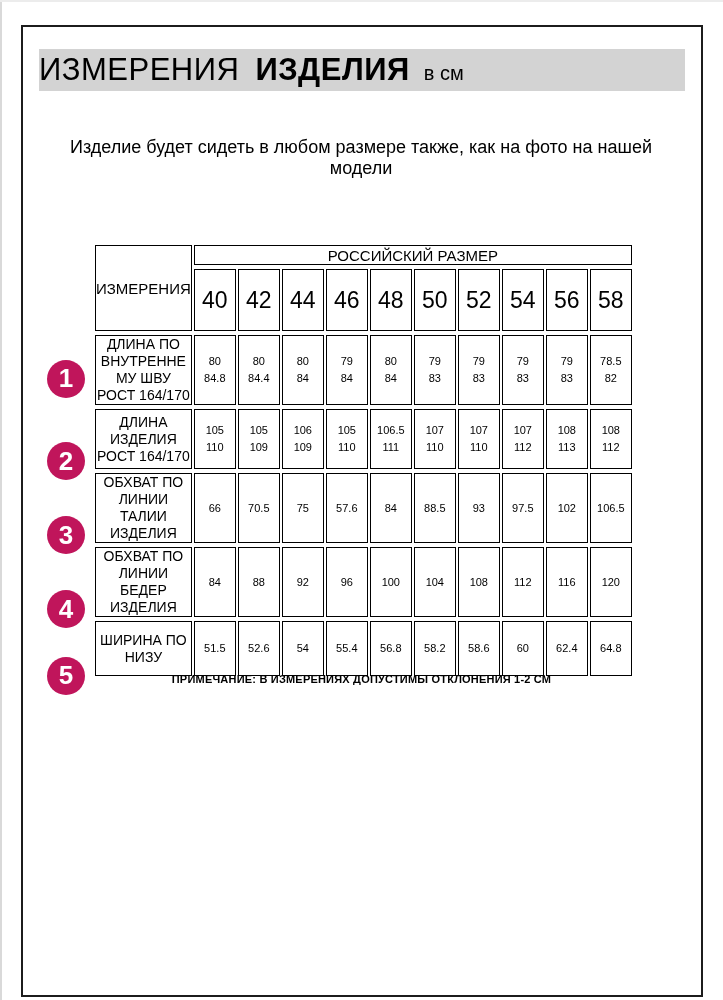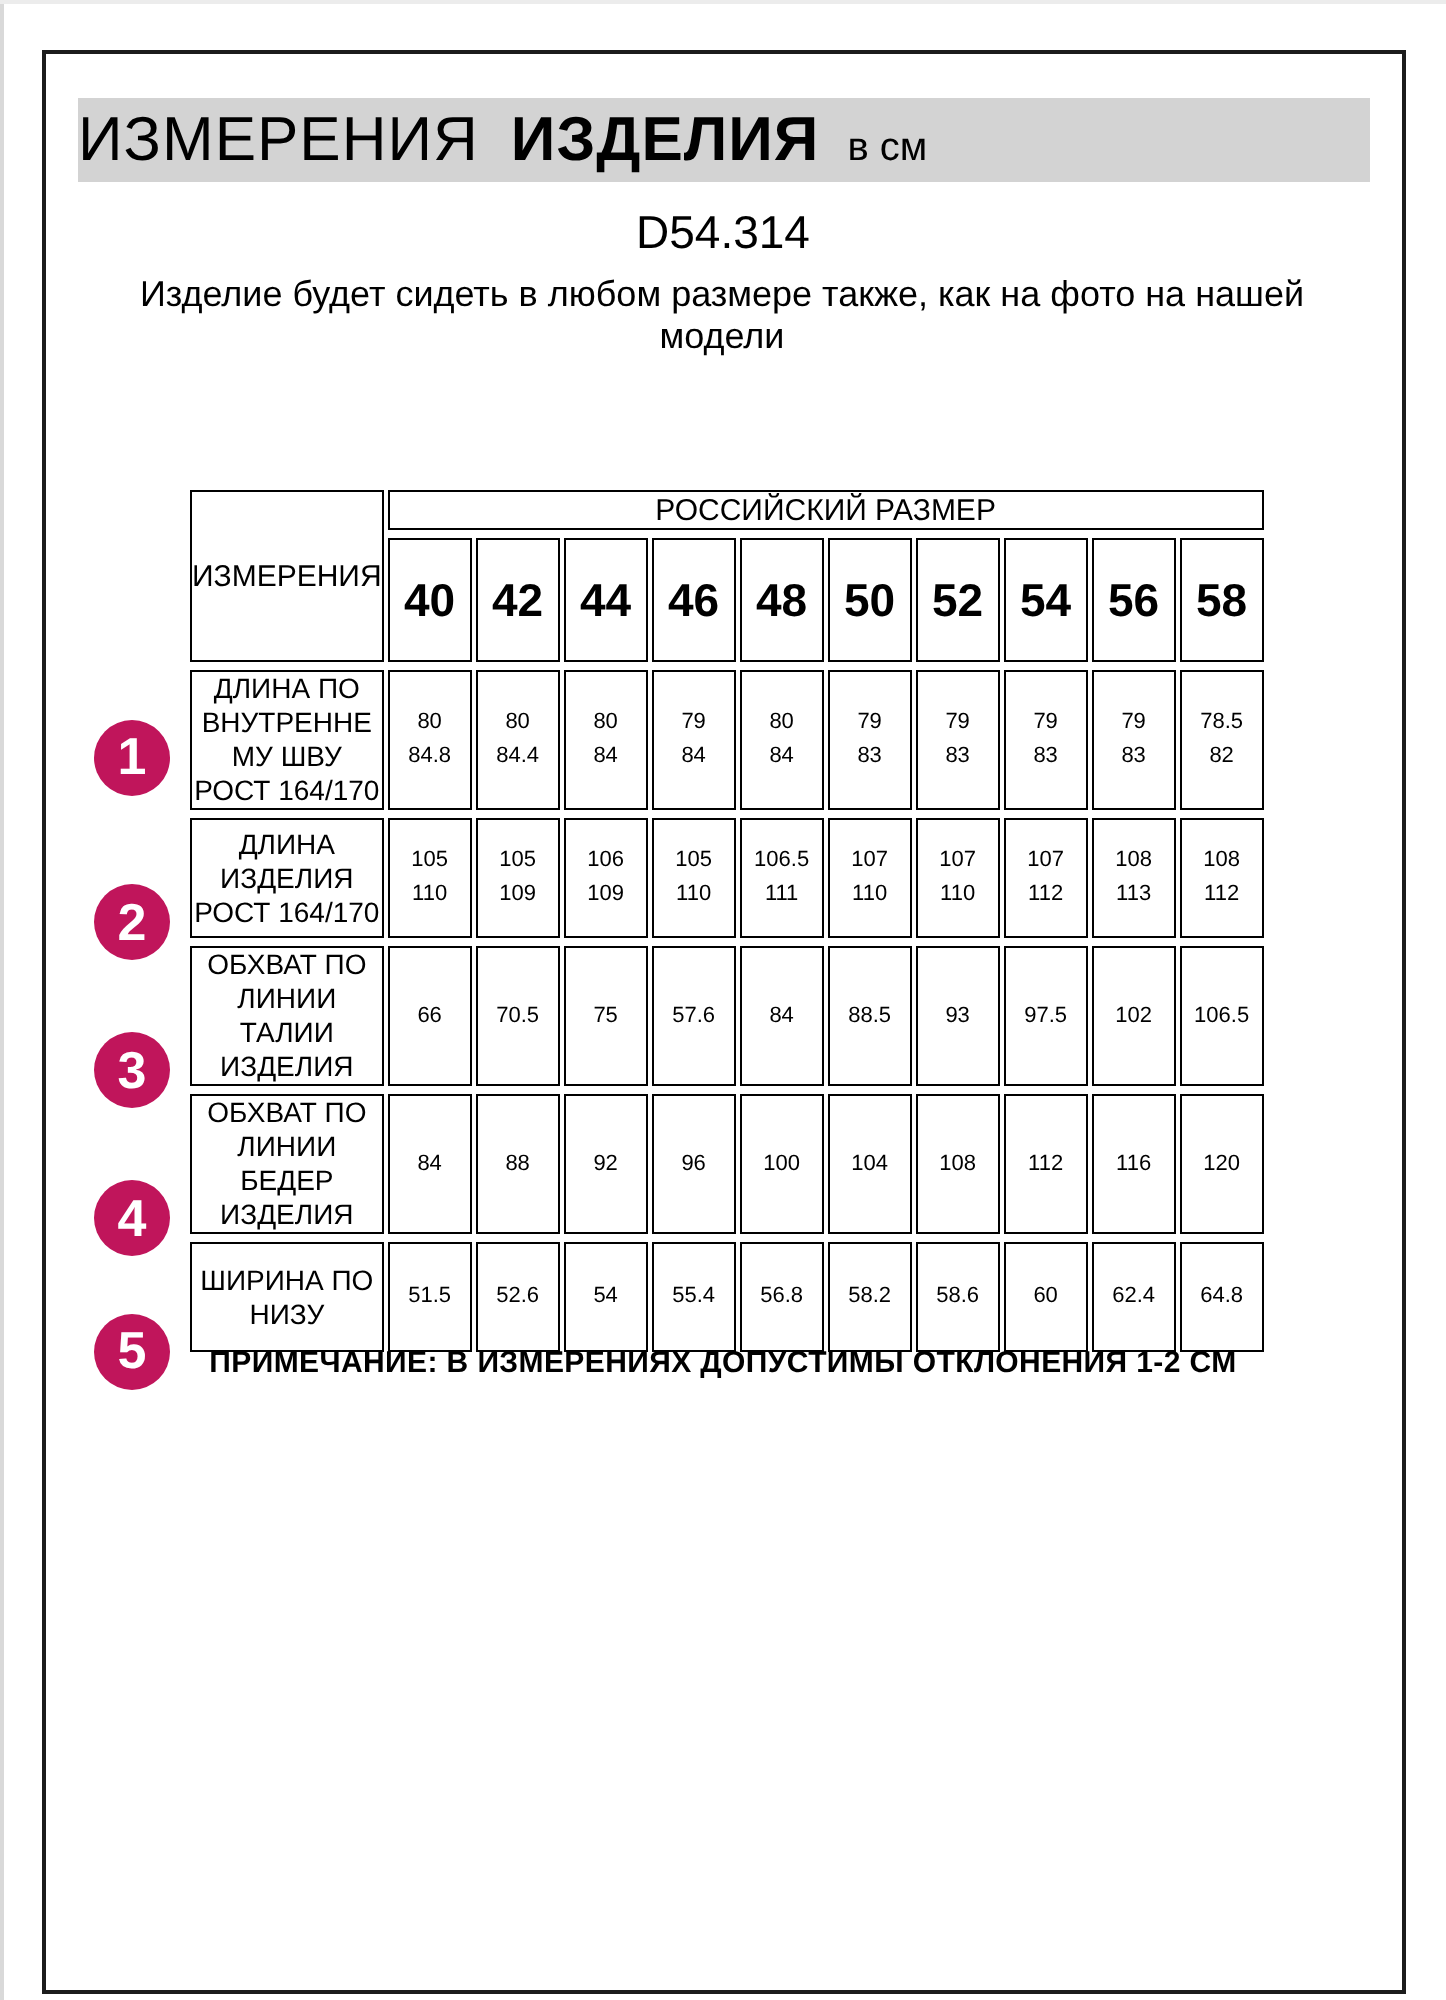--- a/index.html
+++ b/index.html
@@ -59,55 +59,54 @@
     box-sizing: border-box;
     text-align: center;
     vertical-align: middle;
     padding: 0;
     background: #fff;
   }
   td.corner-cell { width: 90px; font-size: 15px; }
   td.group-cell  { font-size: 15px; margin-left: 23px; }
   tr.group-row   { height: 20px; }
   tr.size-row    { height: 62px; }
-  td.size-cell   { width: 42px; font-size: 23px; font-weight: 700; }
+  td.size-cell   { width: 42px; font-size: 23px; font-weight: 400; }
   td.label-cell  { font-size: 14px; line-height: 17px; white-space: pre-line; padding: 2px 1px; }
   td.value-cell  { font-size: 11px; line-height: 17px; white-space: pre-line; }
 
   .num-circle {
     position: absolute; left: 47px;
     width: 38px; height: 38px;
     border-radius: 50%;
     color: #fff;
     font-size: 26px; font-weight: 700;
     display: flex; align-items: center; justify-content: center;
   }
 
   .footer-note {
     position: absolute; left: 0; top: 673px; width: 723px;
     text-align: center;
-    font-size: 15px; font-weight: 700;
+    font-size: 11px; font-weight: 700;
     letter-spacing: 0.2px;
   }
 </style>
 </head>
 <body>
 
 <div class="sheet">
 
   <div class="edge-left"></div>
   <div class="edge-top"></div>
 
   <div class="page-border" style="border-color: rgb(28, 28, 28);"></div>
 
   <div class="title-bar" style="background: rgb(211, 211, 211);">
     <span class="title-word1">ИЗМЕРЕНИЯ</span><span class="title-word2">ИЗДЕЛИЯ</span><span class="title-units">в см</span>
   </div>
 
-  <div class="product-code">D54.314</div>
 
   <p class="intro intro-1">Изделие будет сидеть в любом размере также, как на фото на нашей
 модели</p>
 
   <table class="size-table">
     <tbody>
       <tr class="group-row">
         <td class="corner-cell" rowspan="2">ИЗМЕРЕНИЯ</td>
         <td class="group-cell" colspan="10">РОССИЙСКИЙ РАЗМЕР</td>
       </tr>

